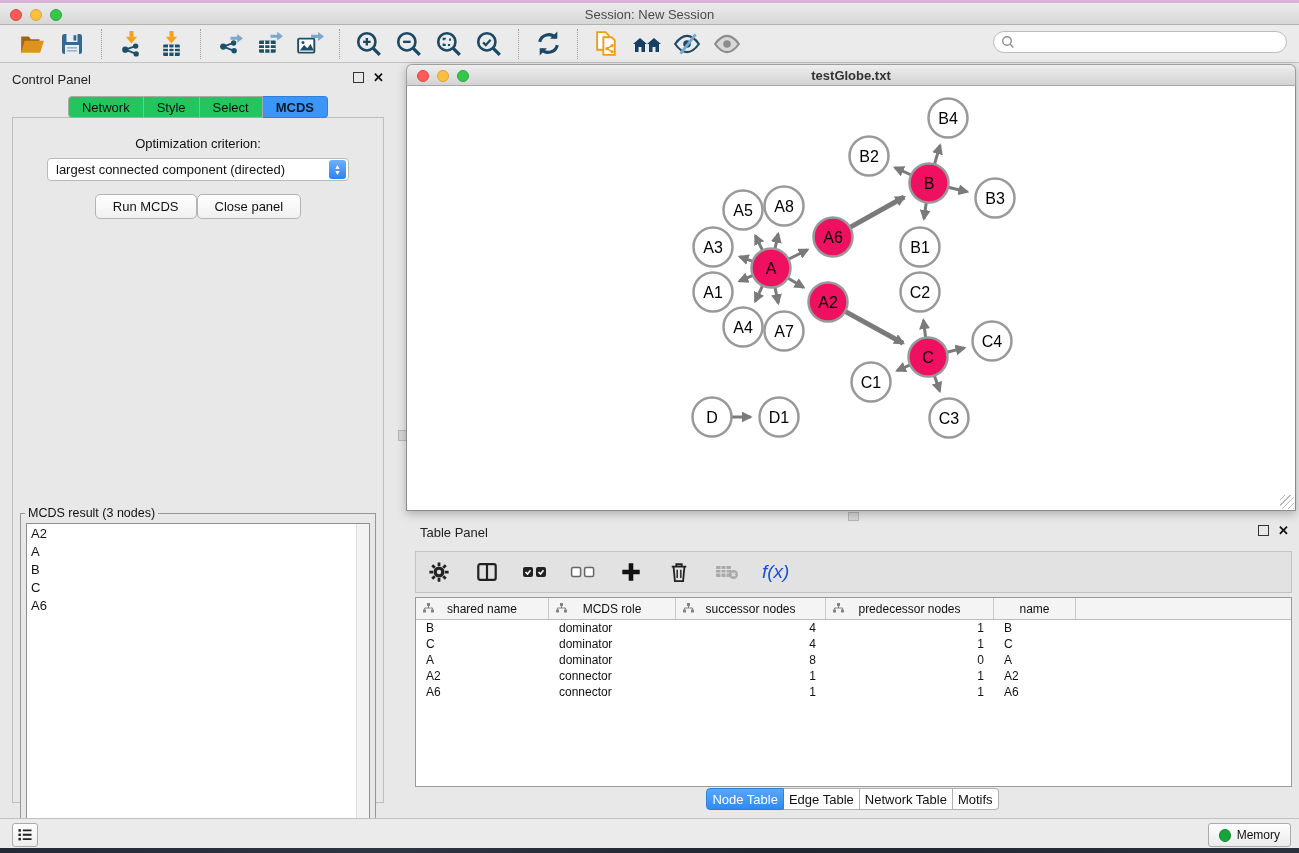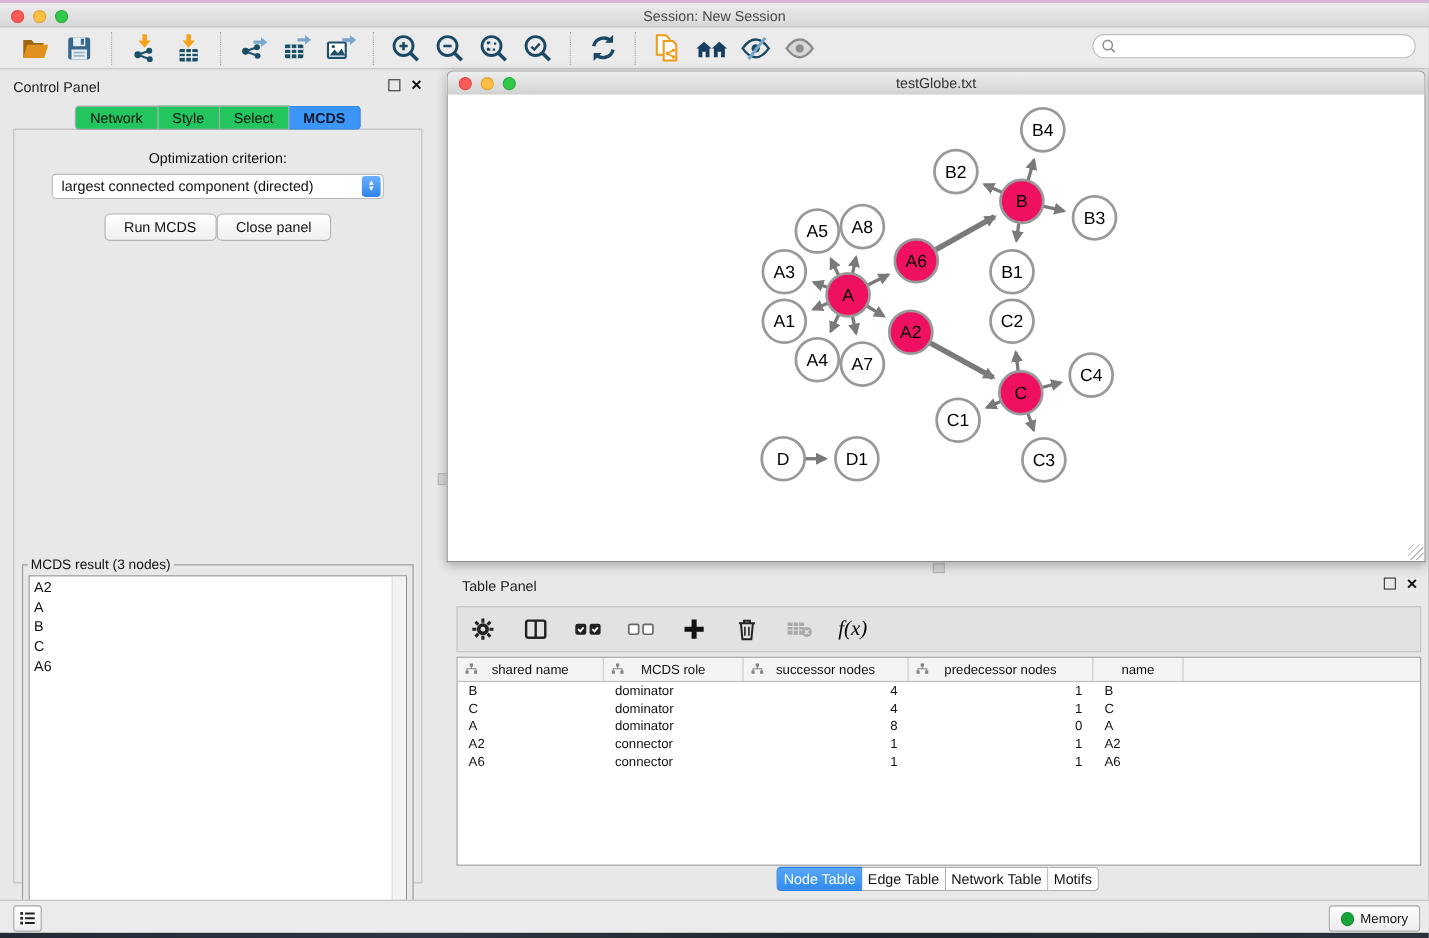--- a/index.html
+++ b/index.html
@@ -54,33 +54,33 @@
     box-sizing:border-box;overflow:hidden;}
   .result-item{font-size:13px;padding:1.5px 4px;}
   .vscroll{position:absolute;right:0;top:0;bottom:0;width:12px;background:#f3f3f3;border-left:1px solid #ddd;}
   
   .split-handle-v{position:absolute;left:398px;top:430px;width:7px;height:9px;background:#d6d6d6;border:1px solid #b7b7b7;}
   .split-handle-h{position:absolute;left:848px;top:512px;width:9px;height:7px;background:#d6d6d6;border:1px solid #b7b7b7;}
   
   .net-window{position:absolute;left:406px;top:64px;width:890px;height:447px;border-radius:6px 6px 0 0;
     box-shadow:0 3px 10px rgba(0,0,0,0.25);}
   .net-titlebar{position:relative;height:22px;background:linear-gradient(#eeeeee,#d3d3d3);
-    border:1px solid #9f9f9f;border-bottom:1px solid #a8a8a8;border-radius:6px 6px 0 0;box-sizing:border-box;}
+    border:1px solid #9f9f9f;border-bottom:1px solid #a8a8a8;border-radius:6px 6px 0 0;box-sizing:border-box;font-weight:bold;}
   .net-titlebar .lights{top:5px;}
   .net-title{position:absolute;left:0;right:0;top:3px;text-align:center;font-size:13px;color:#333;}
   .net-canvas{position:relative;width:100%;height:425px;background:#fff;border:1px solid #8a8a8a;
     border-top:none;box-sizing:border-box;}
   .resize-grip{position:absolute;right:1px;bottom:1px;width:14px;height:14px;
     background:repeating-linear-gradient(135deg,transparent 0 3px,#b9b9b9 3px 4px);}
   
   .table-panel{position:absolute;left:406px;top:515px;width:893px;height:303px;}
   .tp-toolbar{position:absolute;left:9px;right:7px;top:36px;height:42px;background:#e2e2e2;
     border:1px solid #c3c3c3;display:flex;align-items:center;padding-left:10px;box-sizing:border-box;gap:22px;}
   .tp-ico{display:flex;align-items:center;justify-content:center;width:26px;height:26px;}
-  .fx-label{font-family:Liberation Serif, serif;font-style:italic;font-size:19px;color:#000000;}
+  .fx-label{font-family:Liberation Sans, sans-serif;font-style:italic;font-size:19px;color:#1d4ed8;}
   .data-table{position:absolute;left:9px;right:7px;top:82px;height:188px;background:#fff;
     border:1px solid #9a9a9a;overflow:hidden;}
   .tbl-header{display:flex;height:21px;background:#f4f4f4;border-bottom:1px solid #bbb;font-size:12px;}
   .th-cell{position:relative;display:flex;align-items:center;justify-content:center;
     border-right:1px solid #c9c9c9;box-sizing:border-box;height:100%;}
   .th-cell .tree-ico{position:absolute;left:7px;top:5px;}
   .tbl-row{display:flex;height:16px;font-size:12px;align-items:center;}
   .td-cell{box-sizing:border-box;padding:0 10px;white-space:nowrap;overflow:hidden;}
   .td-right{text-align:right;}
   .tp-tabs{position:absolute;left:0;right:0;top:273px;display:flex;justify-content:center;}

